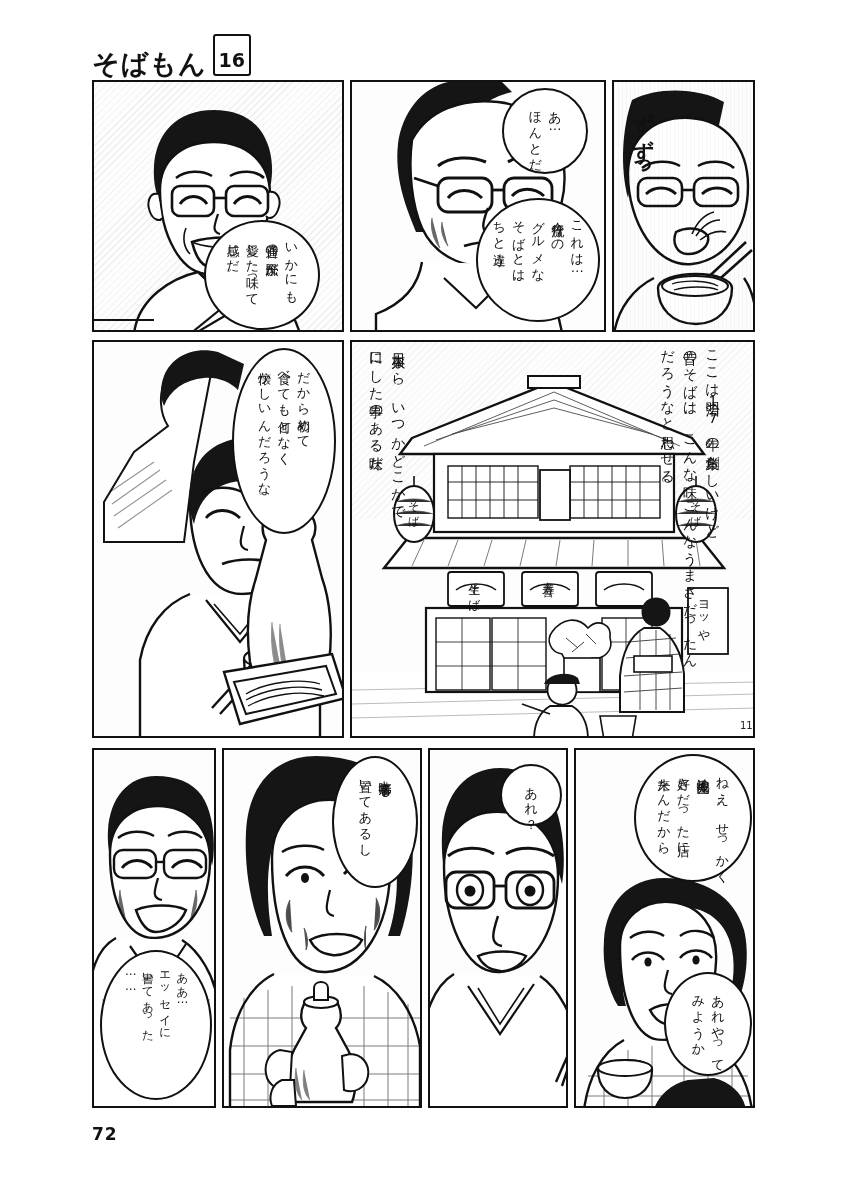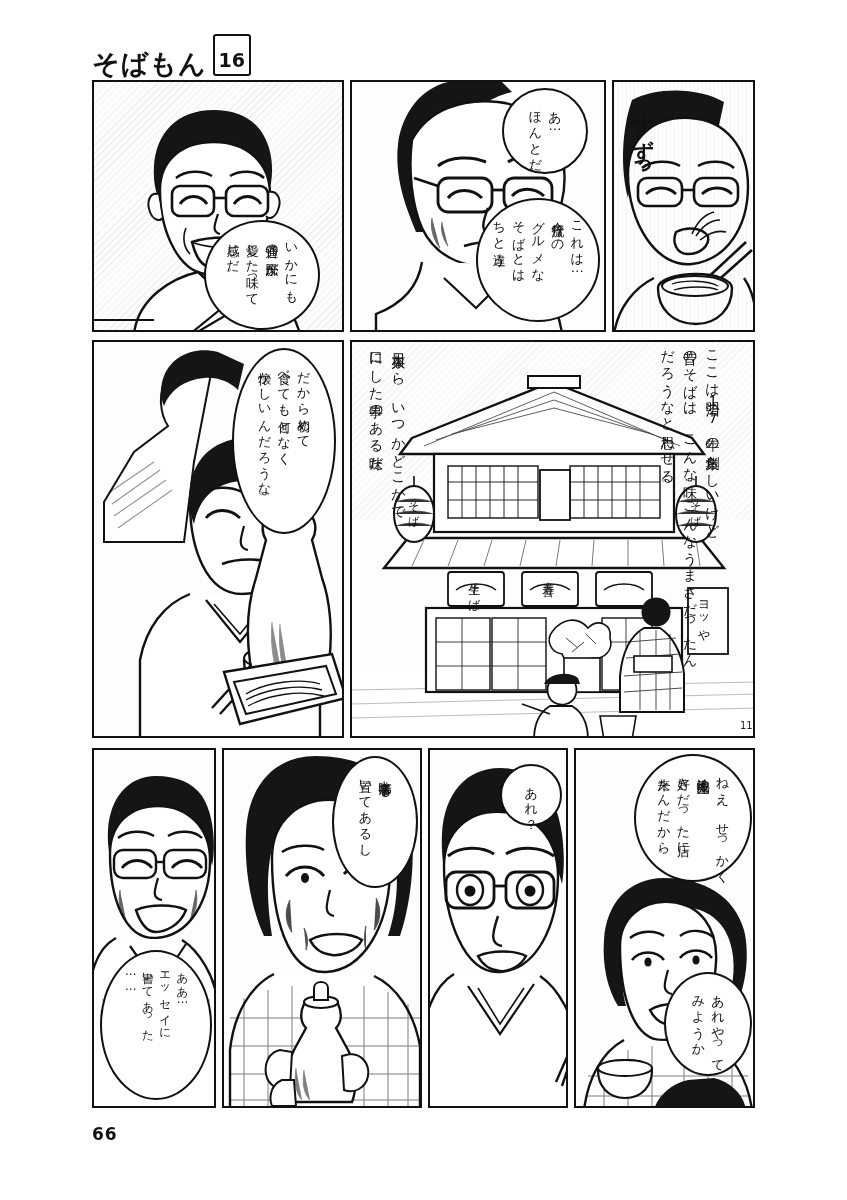--- a/index.html
+++ b/index.html
@@ -687,15 +687,15 @@
 池波先生の
 好きだった店に
 来たんだから。</span>
     </div>
     <div class="balloon" style="left:88px; top:222px; width:88px; height:104px;">
       <span class="vtext">あれやって
 みようか。</span>
     </div>
   </div>
 
-  <div class="page-number">66</div>
+  <div class="page-number">72</div>
 
 </div>
 
 </body></html>

